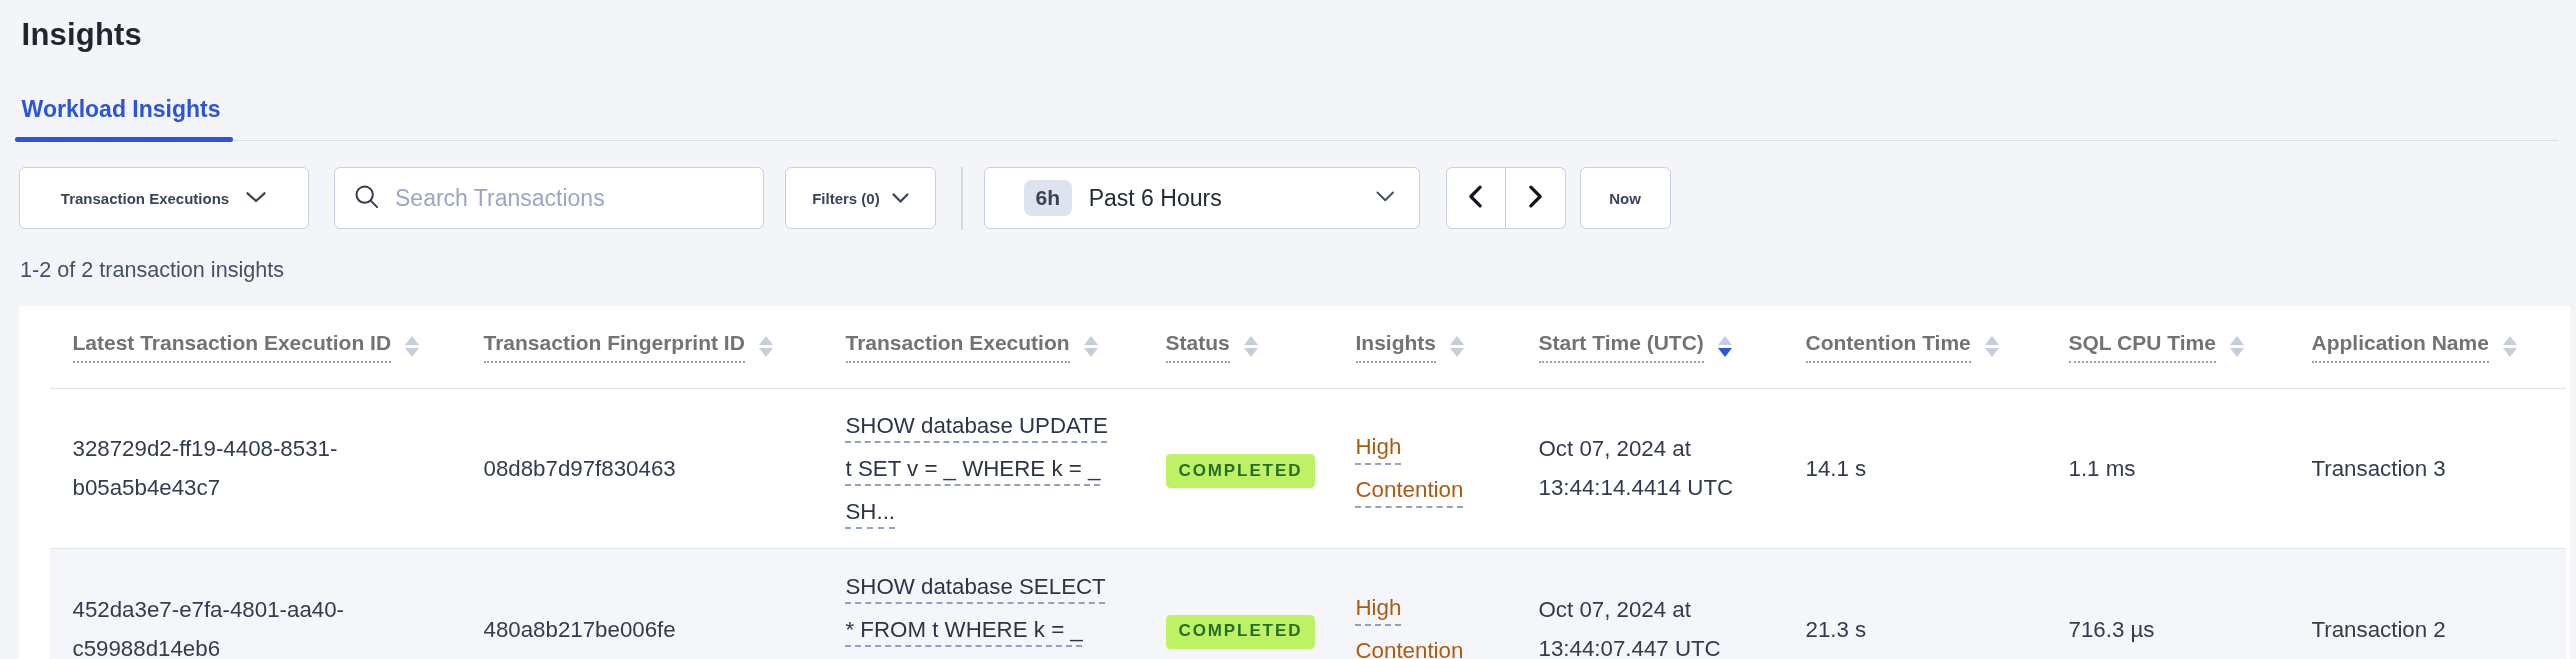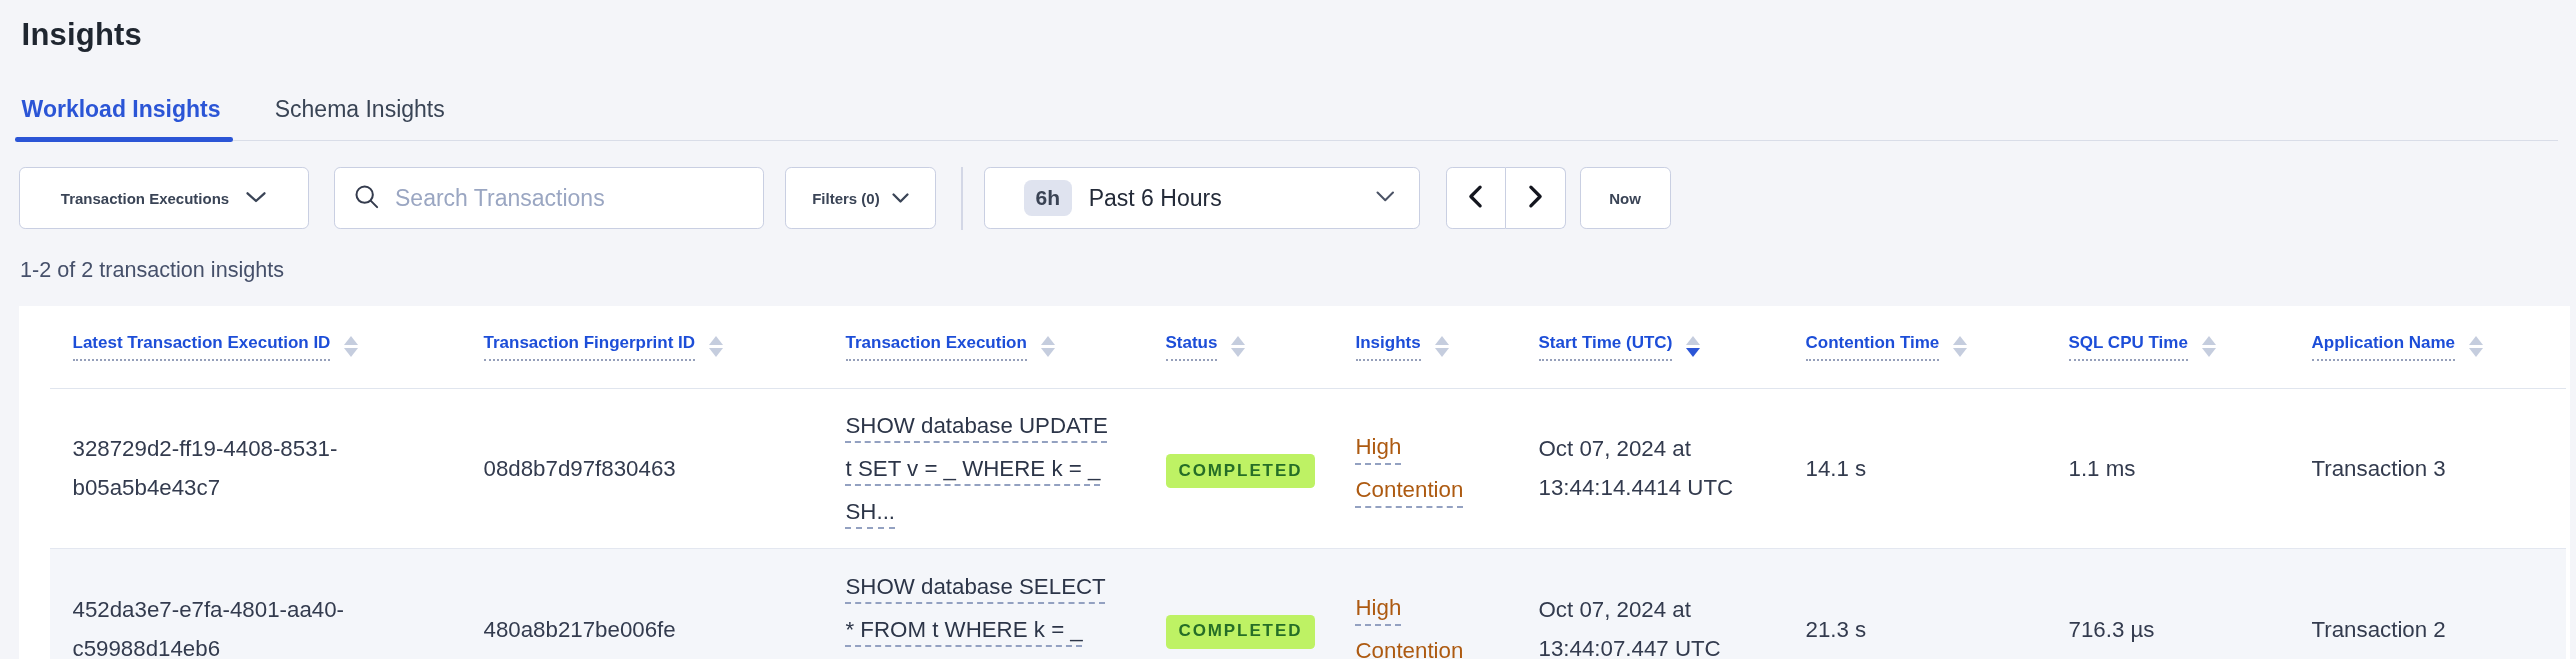--- a/index.html
+++ b/index.html
@@ -88,21 +88,21 @@
   table { border-collapse:collapse; table-layout:fixed; width:2516px; }
   col.c1{width:411px} col.c2{width:362px} col.c3{width:320px}
   col.c4{width:190px} col.c5{width:183px} col.c6{width:267px}
   col.c7{width:263px} col.c8{width:243px} col.c9{width:277px}
   th {
     height:82px; text-align:left; vertical-align:middle;
     padding-left:23px; border-bottom:1.5px solid #e0e5ee; cursor:pointer;
   }
   .hwrap { display:flex; align-items:center; }
   .h-label {
-    font-size:17px; font-weight:700; color:#1d4ed8;
+    font-size:21px; font-weight:700; color:#737373;
     border-bottom:2.3px dotted #96a0ba; padding-bottom:5.4px;
     line-height:1.2;
   }
   .sort { display:inline-flex; flex-direction:column; gap:3.1px; margin-left:14px; flex:none; }
   .tri-up { width:0; height:0; border-left:7px solid transparent; border-right:7px solid transparent; border-bottom:9.2px solid #c5cdde; }
   .tri-down { width:0; height:0; border-left:7px solid transparent; border-right:7px solid transparent; border-top:9.2px solid #c5cdde; }
   th.sorted-desc .tri-down { border-top-color:#2b55d6; }
 
   td {
     vertical-align:middle; padding:15.4px 23px 15.4px 23px;
@@ -127,21 +127,20 @@
 </style>
 </head>
 <body>
 
 <div class="page">
 
   <h1 class="page-title">Insights</h1>
 
   <div class="tab-bar">
     <div class="tab active">Workload Insights</div>
-    <div class="tab">Schema Insights</div>
   </div>
 
   <div class="toolbar">
 
     <button class="btn dropdown-btn">
       <span>Transaction Executions</span>
       <span class="chev">
         <svg width="20" height="12.3" viewBox="0 0 26 16">
             <polyline points="2,3 13,13 24,3" fill="none" stroke="#3a4456" stroke-width="3" stroke-linecap="round" stroke-linejoin="round"></polyline>
           </svg>

